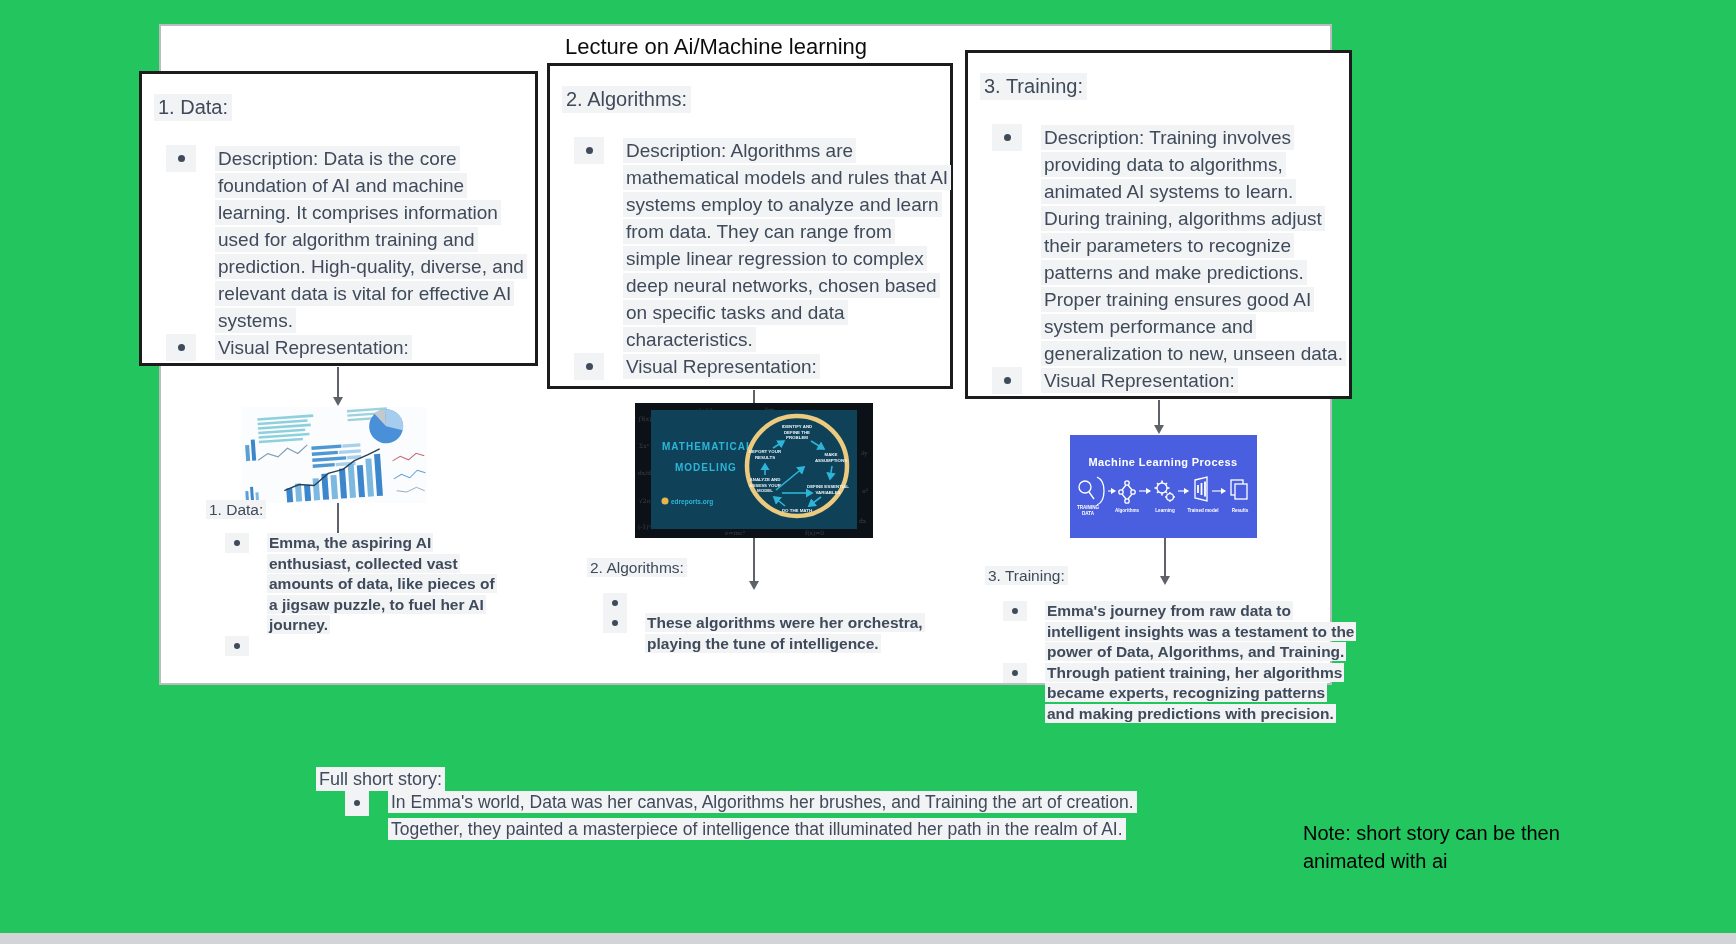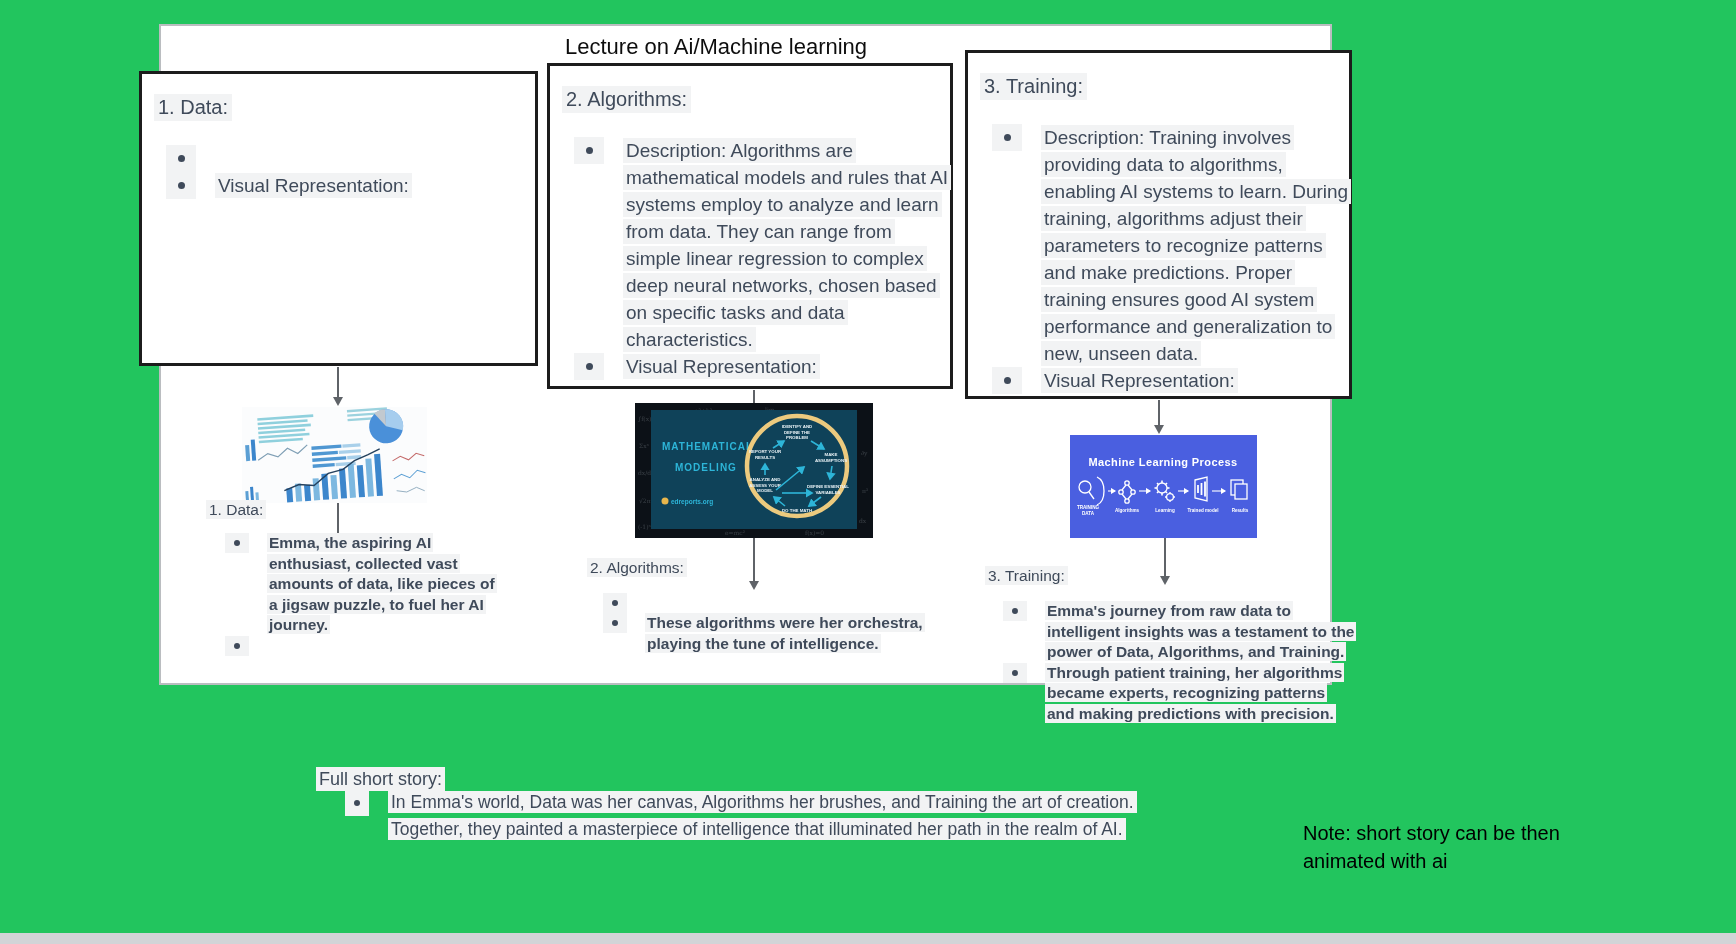--- a/index.html
+++ b/index.html
@@ -75,20 +75,21 @@
 
   <div class="title">Lecture on Ai/Machine learning</div>
 
   <div class="nbox nbox-1">
     <span class="bhead">1. Data:</span>
     <div class="blist">
       <div class="brow">
         <span class="bdot-cell">
             <span class="bdot"></span>
           </span>
+        <div class="btext"><span class="hl">Description: Data is the core foundation of AI and machine learning. It comprises information used for algorithm training and prediction. High-quality, diverse, and relevant data is vital for effective AI systems.</span></div>
       </div>
       <div class="brow">
         <span class="bdot-cell">
             <span class="bdot"></span>
           </span>
         <div class="btext"><span class="hl">Visual Representation:</span></div>
       </div>
     </div>
   </div>
 
@@ -110,21 +111,21 @@
     </div>
   </div>
 
   <div class="nbox nbox-3">
     <span class="bhead">3. Training:</span>
     <div class="blist">
       <div class="brow">
         <span class="bdot-cell">
             <span class="bdot"></span>
           </span>
-        <div class="btext"><span class="hl">Description: Training involves providing data to algorithms, enabling AI systems to learn. During training, algorithms adjust their parameters to recognize patterns and make predictions. Proper training ensures good AI system performance and generalization to new, unseen data.</span></div>
+        <div class="btext"><span class="hl">Description: Training involves providing data to algorithms, animated AI systems to learn. During training, algorithms adjust their parameters to recognize patterns and make predictions. Proper training ensures good AI system performance and generalization to new, unseen data.</span></div>
       </div>
       <div class="brow">
         <span class="bdot-cell">
             <span class="bdot"></span>
           </span>
         <div class="btext"><span class="hl">Visual Representation:</span></div>
       </div>
     </div>
   </div>
 

